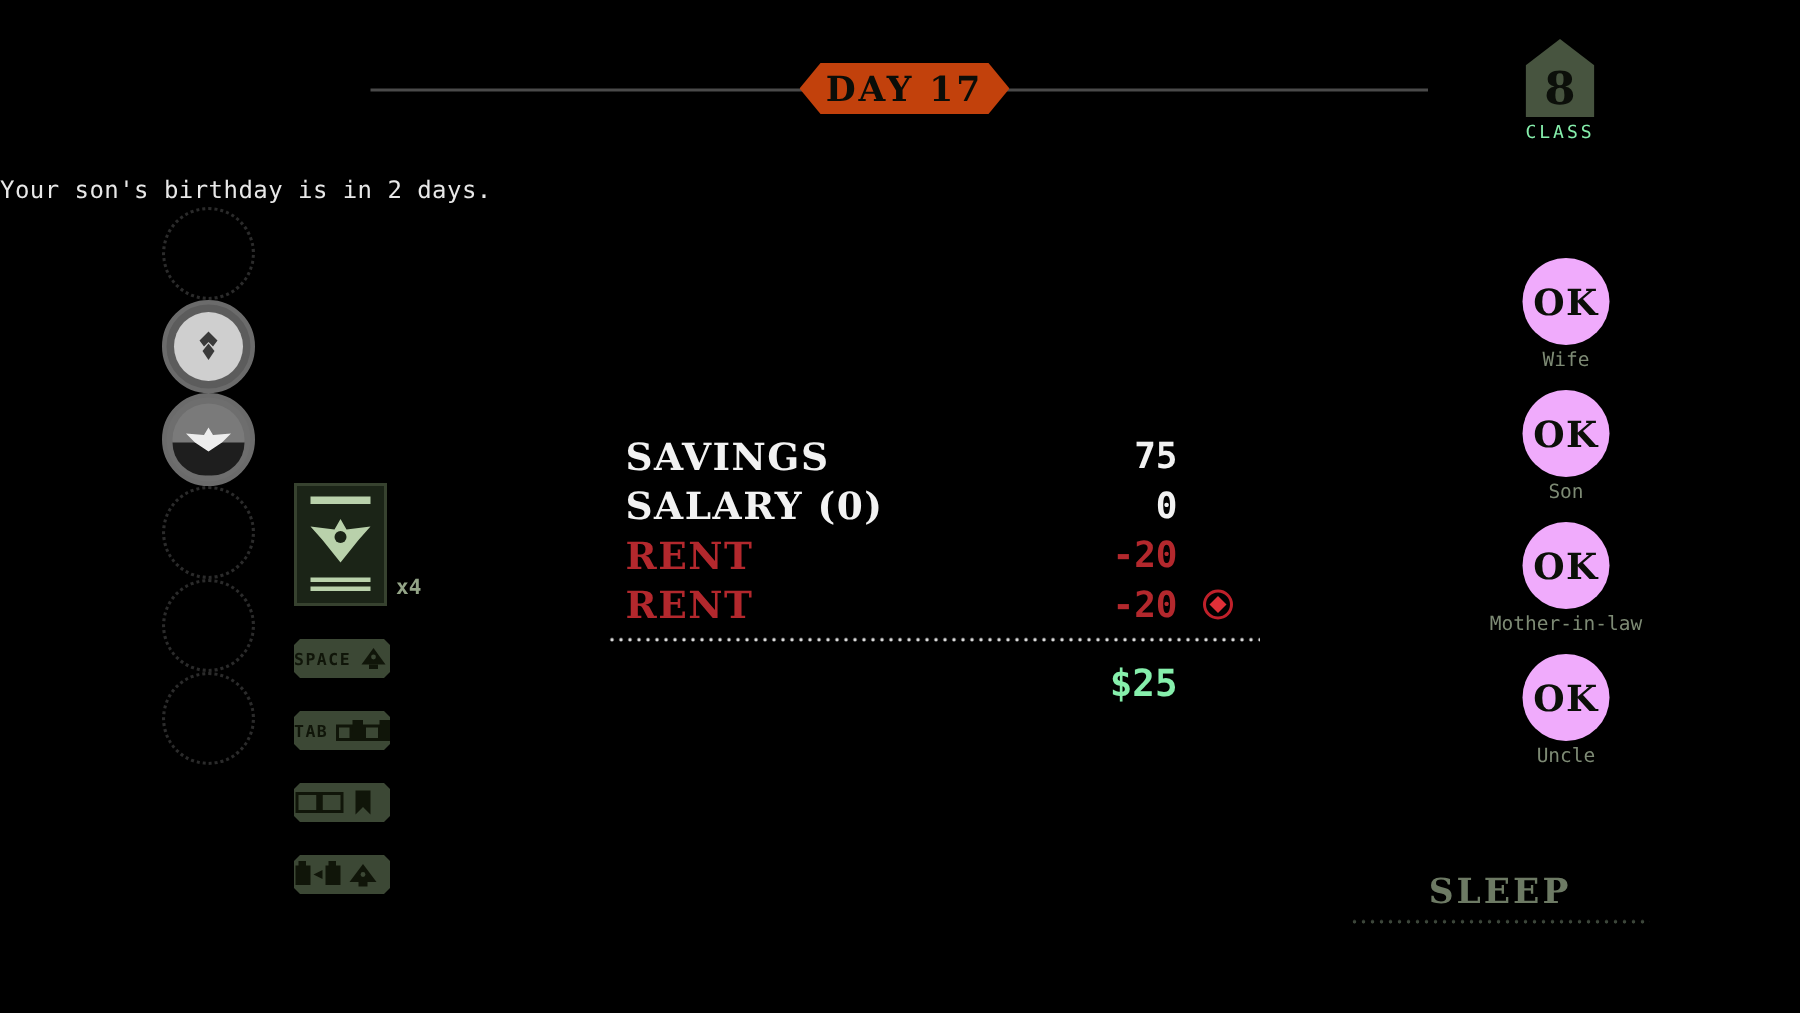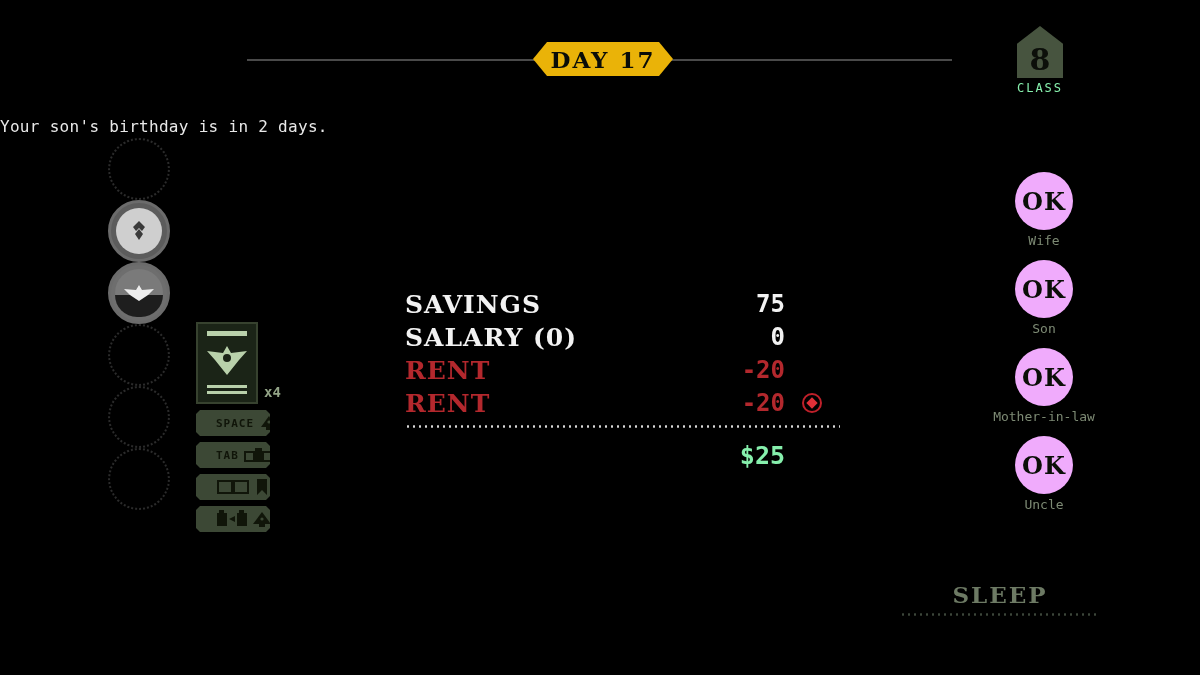--- a/index.html
+++ b/index.html
@@ -52,21 +52,21 @@
     text-align: center;
     font-weight: bold;
     margin-top: 24px;
   }
   #day-plate {
     position: absolute;
     left: -10px;
     top: 16px;
     width: 140px;
     height: 34px;
-    background: #eab308;
+    background: #c2410c;
     clip-path: polygon(0% 50%, 14px 0%, calc(100% - 14px) 0%, 100% 50%, calc(100% - 14px) 100%, 14px 100%);
     display: flex;
     align-items: center;
     justify-content: center;
   }
   #day-label {
     font-family: "DejaVu Serif", serif;
     font-weight: bold;
     font-size: 23px;
     letter-spacing: 2px;
@@ -203,27 +203,27 @@
     position: absolute;
     left: 66px;
     bottom: 2px;
     font-family: "DejaVu Sans Mono", monospace;
     font-size: 14px;
     color: #93a487;
     font-weight: bold;
   }
 
   .hint-row {
-    width: 74px;
+    width: 64px;
     height: 26px;
     background: #3c4835;
-    margin-top: 6px;
-    display: flex;
-    align-items: center;
-    padding: 0 20px;
+    margin-top: 22px;
+    display: flex;
+    align-items: center;
+    padding: 0 0;
     gap: 5px;
     clip-path: polygon(4px 0%, calc(100% - 4px) 0%, 100% 4px, 100% calc(100% - 4px), calc(100% - 4px) 100%, 4px 100%, 0% calc(100% - 4px), 0% 4px);
   }
   .hint-key {
     font-family: "DejaVu Sans Mono", monospace;
     font-size: 11px;
     font-weight: bold;
     letter-spacing: 1px;
     color: #101509;
   }
@@ -233,20 +233,21 @@
   #finance {
     position: absolute;
     left: 405px; top: 288px;
     width: 435px;
   }
   .fin-row {
     position: relative;
     height: 33px;
     display: flex;
     align-items: flex-end;
+    margin-left: 12px;
   }
   .fin-label {
     font-family: "DejaVu Serif", serif;
     font-weight: bold;
     font-size: 25px;
     letter-spacing: 1px;
     line-height: 33px;
   }
   .fin-amount {
     position: absolute;

